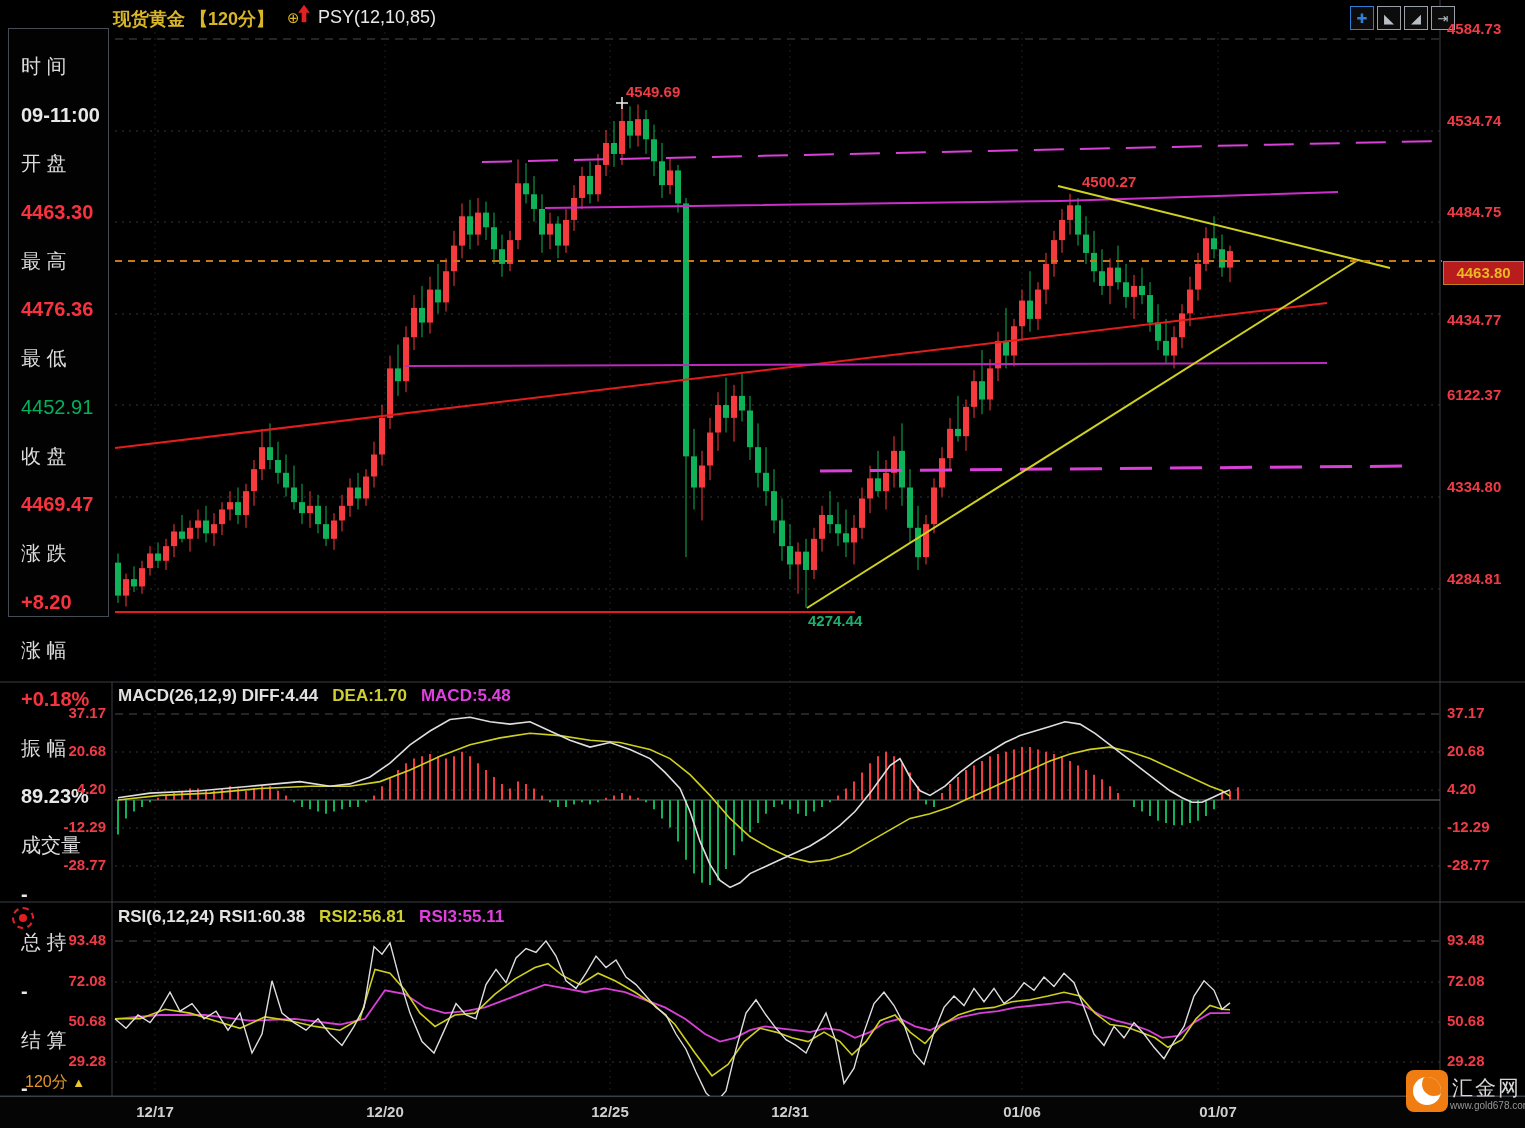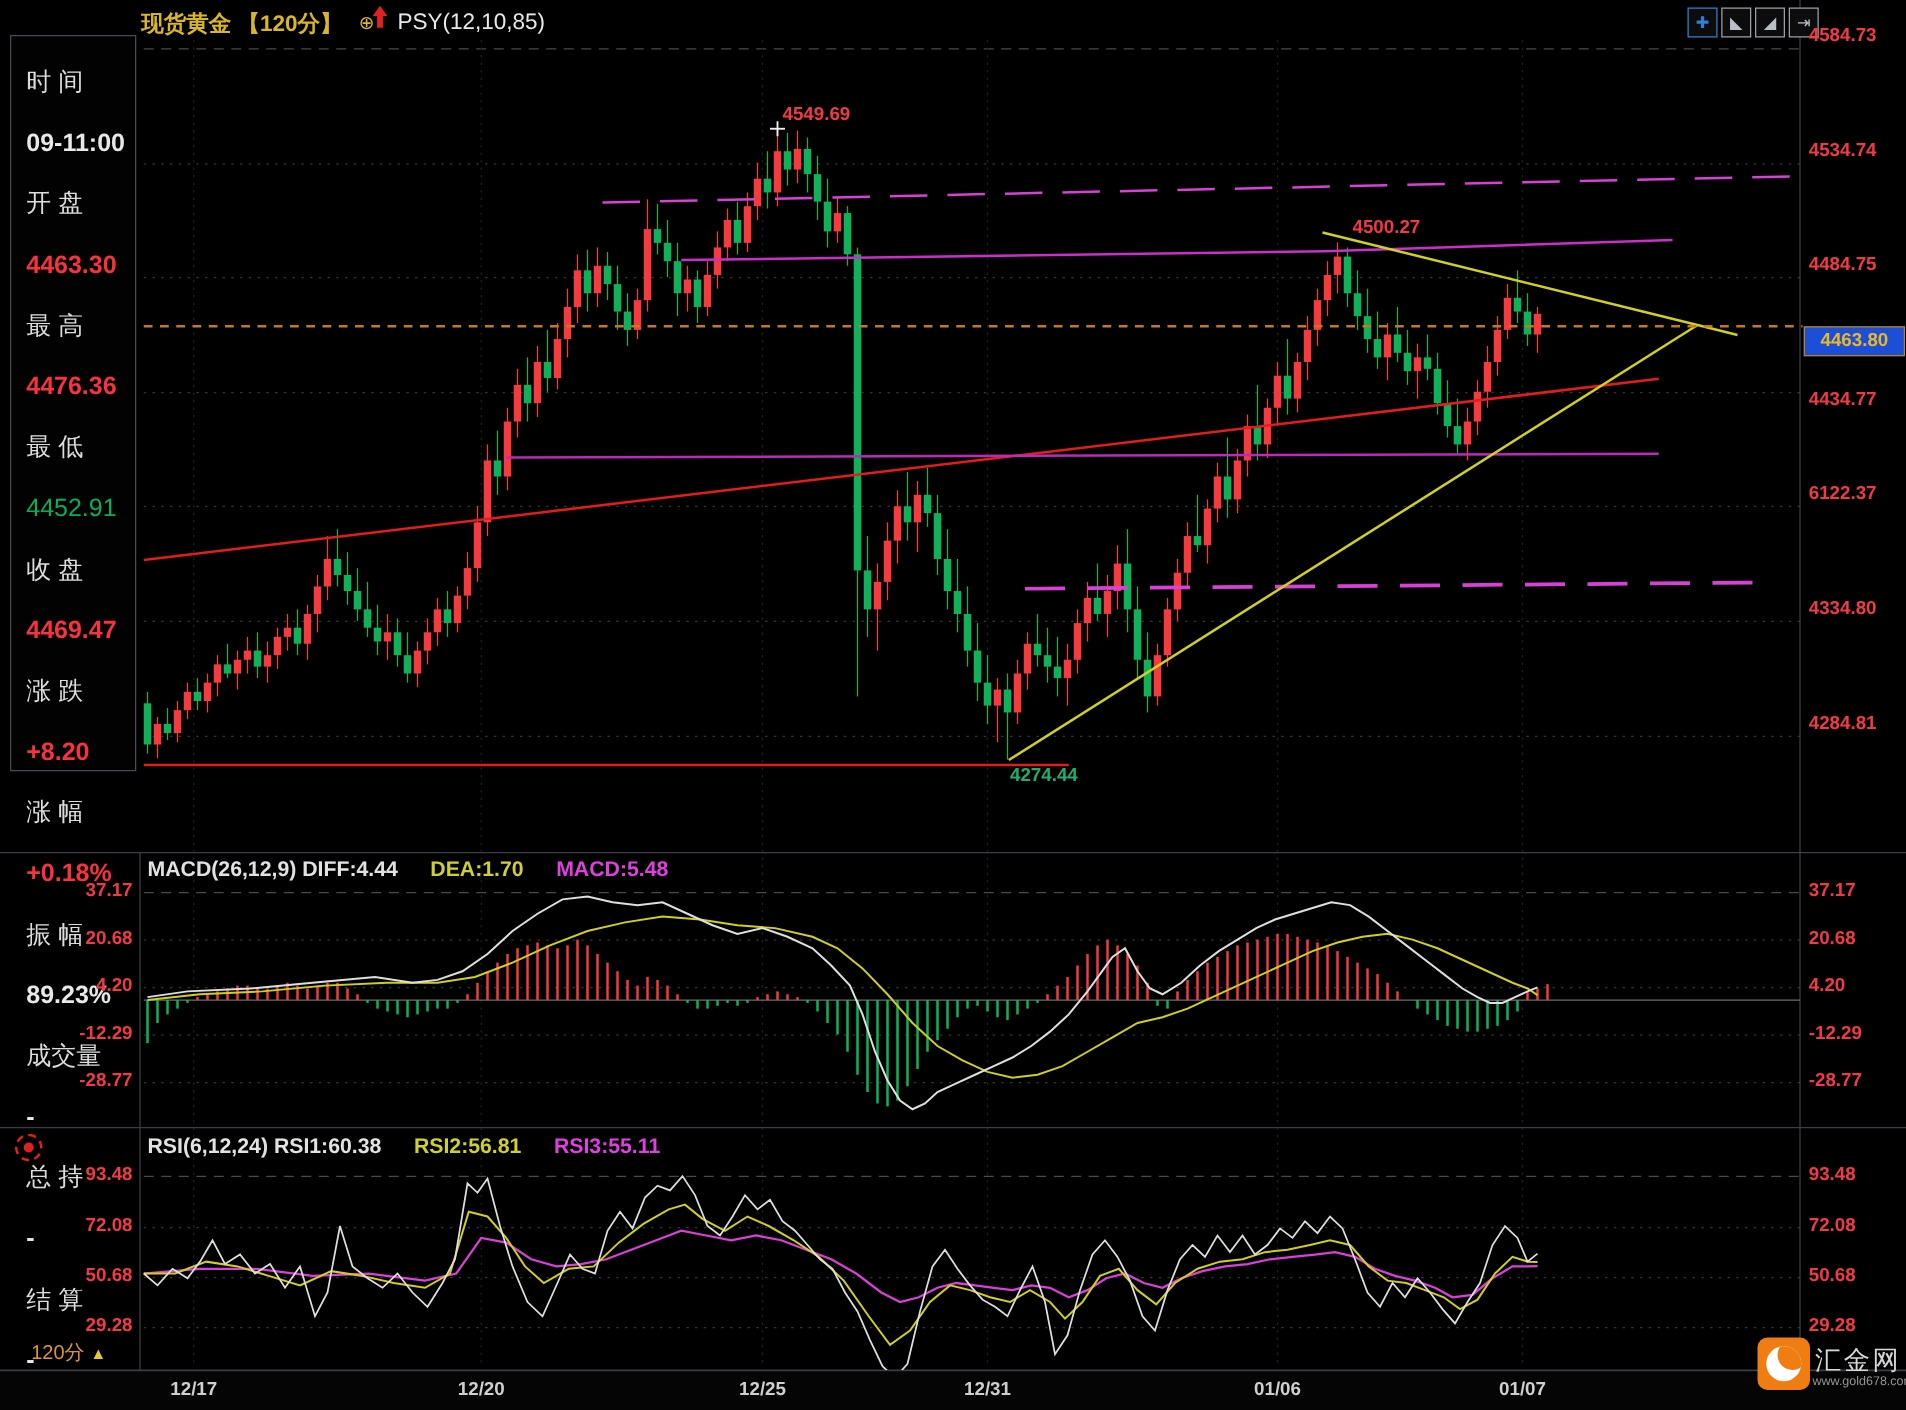--- a/index.html
+++ b/index.html
@@ -22,23 +22,23 @@
   .srow{height:26.7px;line-height:26.7px;font-size:20px;white-space:nowrap;margin-top:22px;}
   .c-lab{color:#dcdcdc;}
   .c-wht{color:#e8e8e8;font-weight:bold;}
   .c-red{color:#f8333f;font-weight:bold;}
   .c-grn{color:#00b25c;font-weight:normal;}
   
   .plabel{color:#f03b46;font-size:15px;font-weight:bold;}
   .right-lab{left:1447px;}
   .left-lab{left:0;width:106px;text-align:right;}
   .pricebox{left:1443px;top:261px;width:79px;height:22px;border:1px solid #b8821c;
-            color:#e9b825;font-size:15px;font-weight:bold;text-align:center;line-height:22px;background:#1d4ed8;}
-  
-  .indhdr{font-size:17px;font-weight:bold;left:118px;display:flex;gap:26px;white-space:nowrap;}
+            color:#e9b825;font-size:15px;font-weight:bold;text-align:center;line-height:22px;background:#b91c1c;}
+  
+  .indhdr{font-size:17px;font-weight:bold;left:118px;display:flex;gap:14px;white-space:nowrap;}
   .ih-w{color:#e2e2e2;} .ih-y{color:#cfcf30;} .ih-m{color:#e040e0;}
   .sunicon{left:12px;top:907px;width:18px;height:18px;border:2px dashed #e02020;border-radius:50%;
            display:flex;align-items:center;justify-content:center;}
   .sunicon .dot{width:8px;height:8px;border-radius:50%;background:#e02020;}
   
   .ann{font-size:15px;font-weight:bold;white-space:nowrap;}
   
   .bbar{left:0;top:1096px;width:1525px;height:32px;background:#050505;border-top:1px solid #3a3f46;}
   .period{left:25px;top:1072px;font-size:16px;font-weight:normal;color:#e0952c;text-align:center;}
   .period .tri{color:#e8c832;font-size:13px;}

